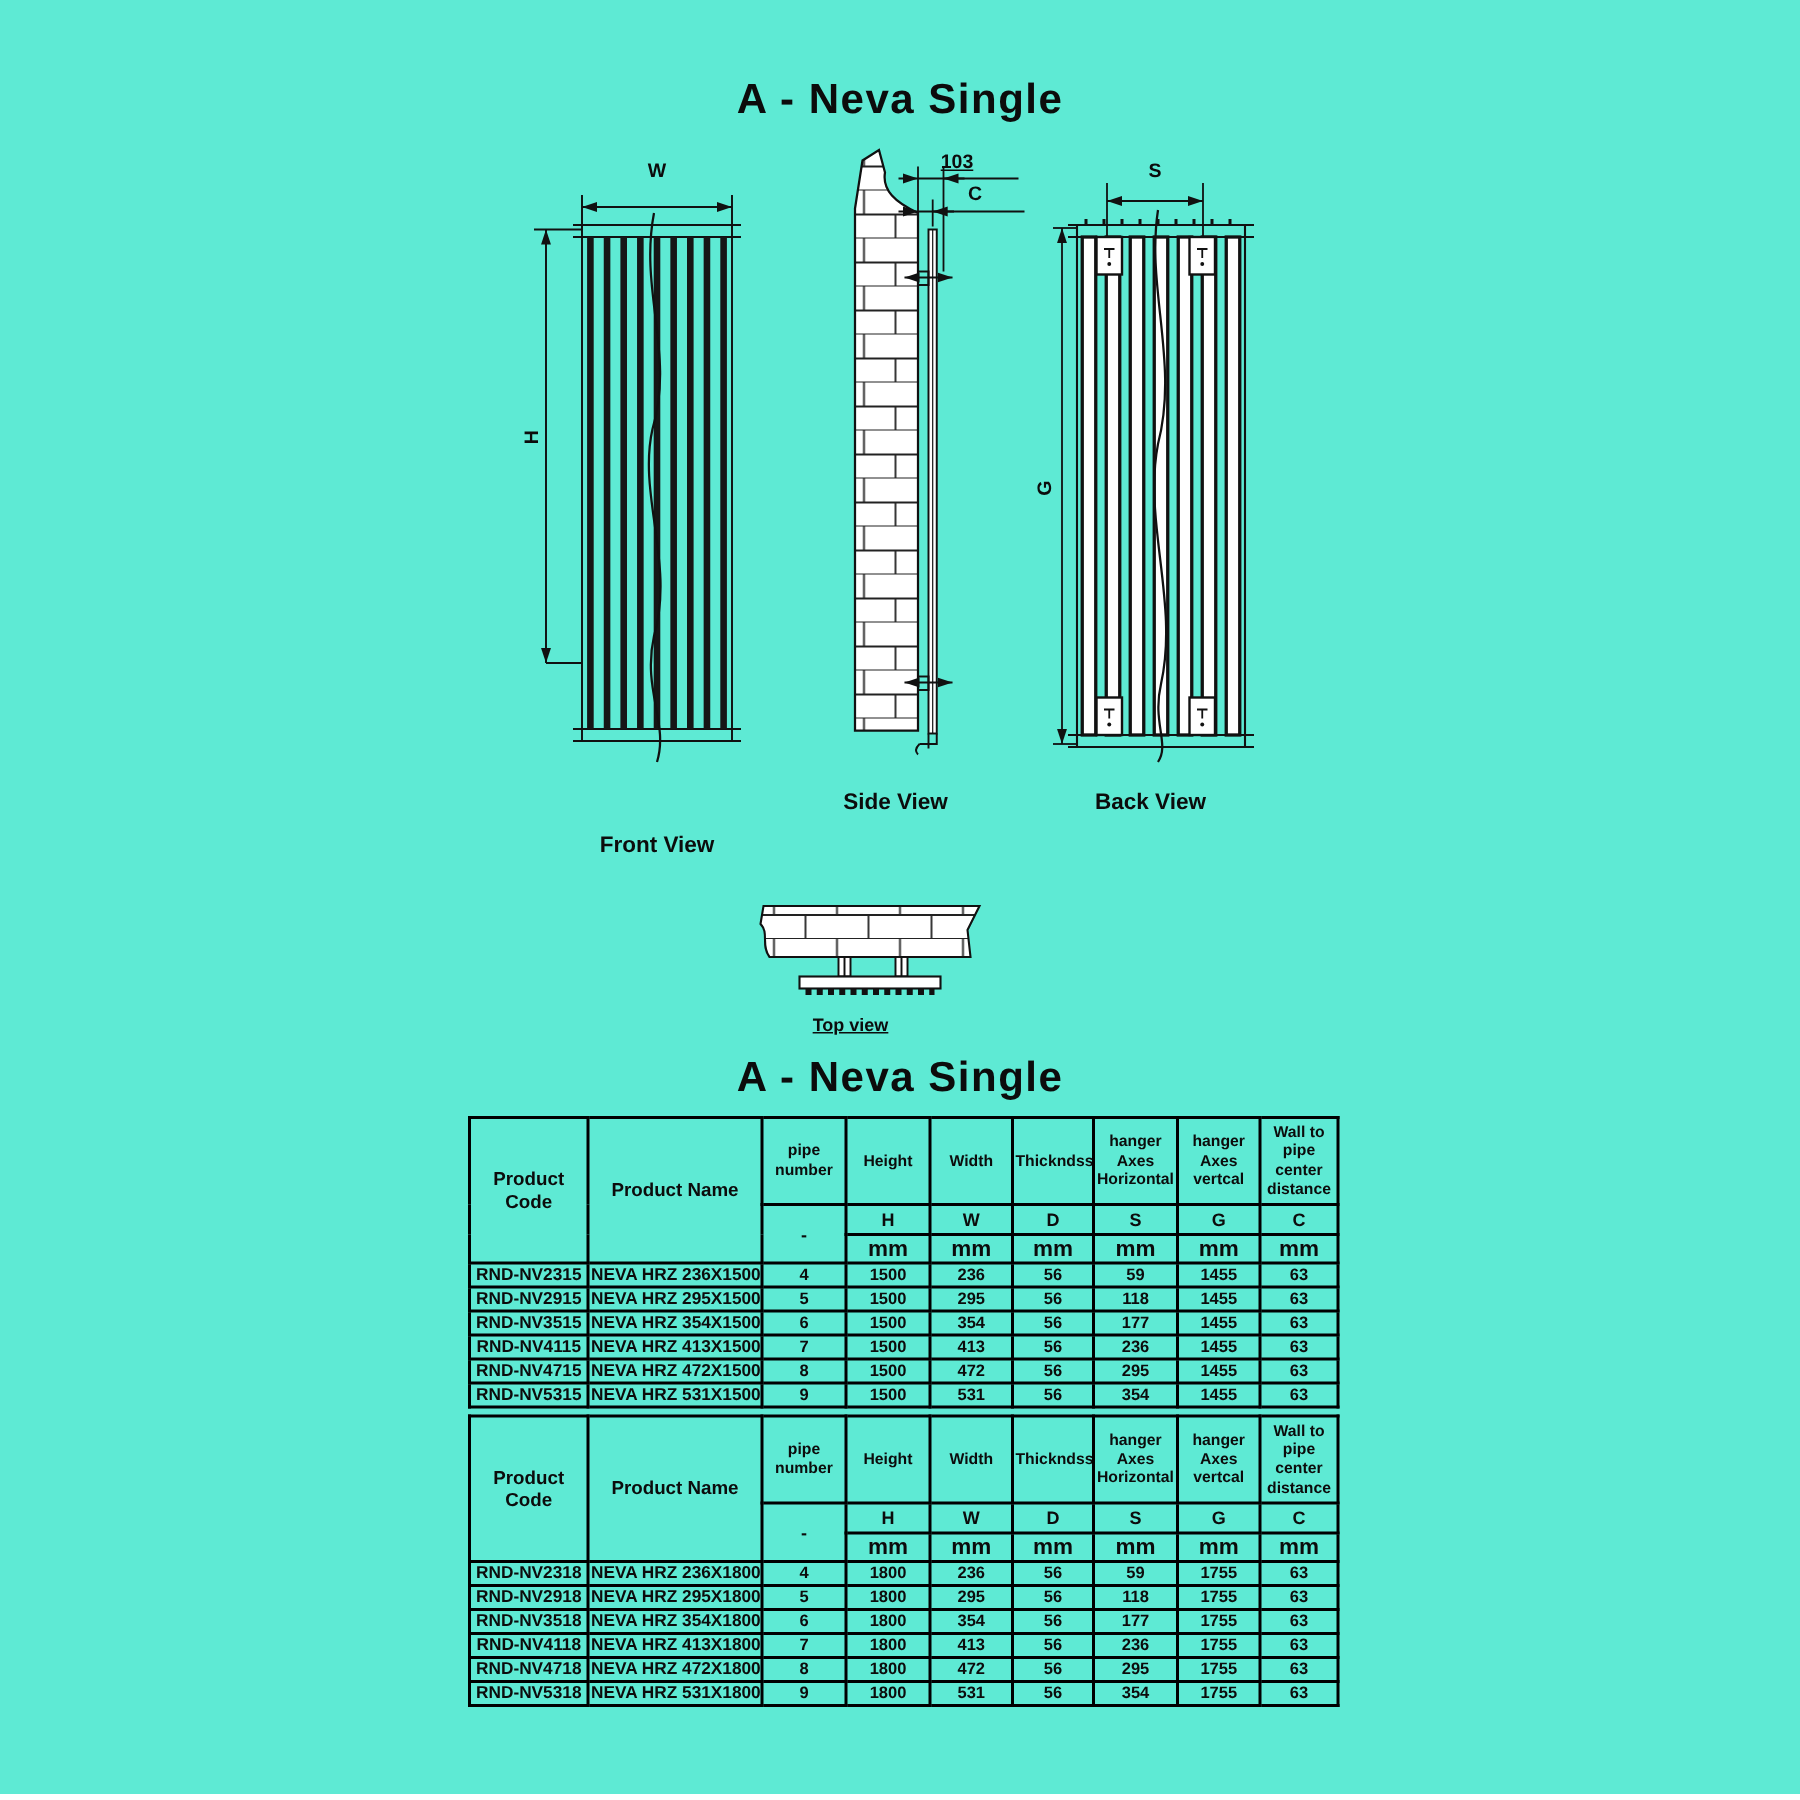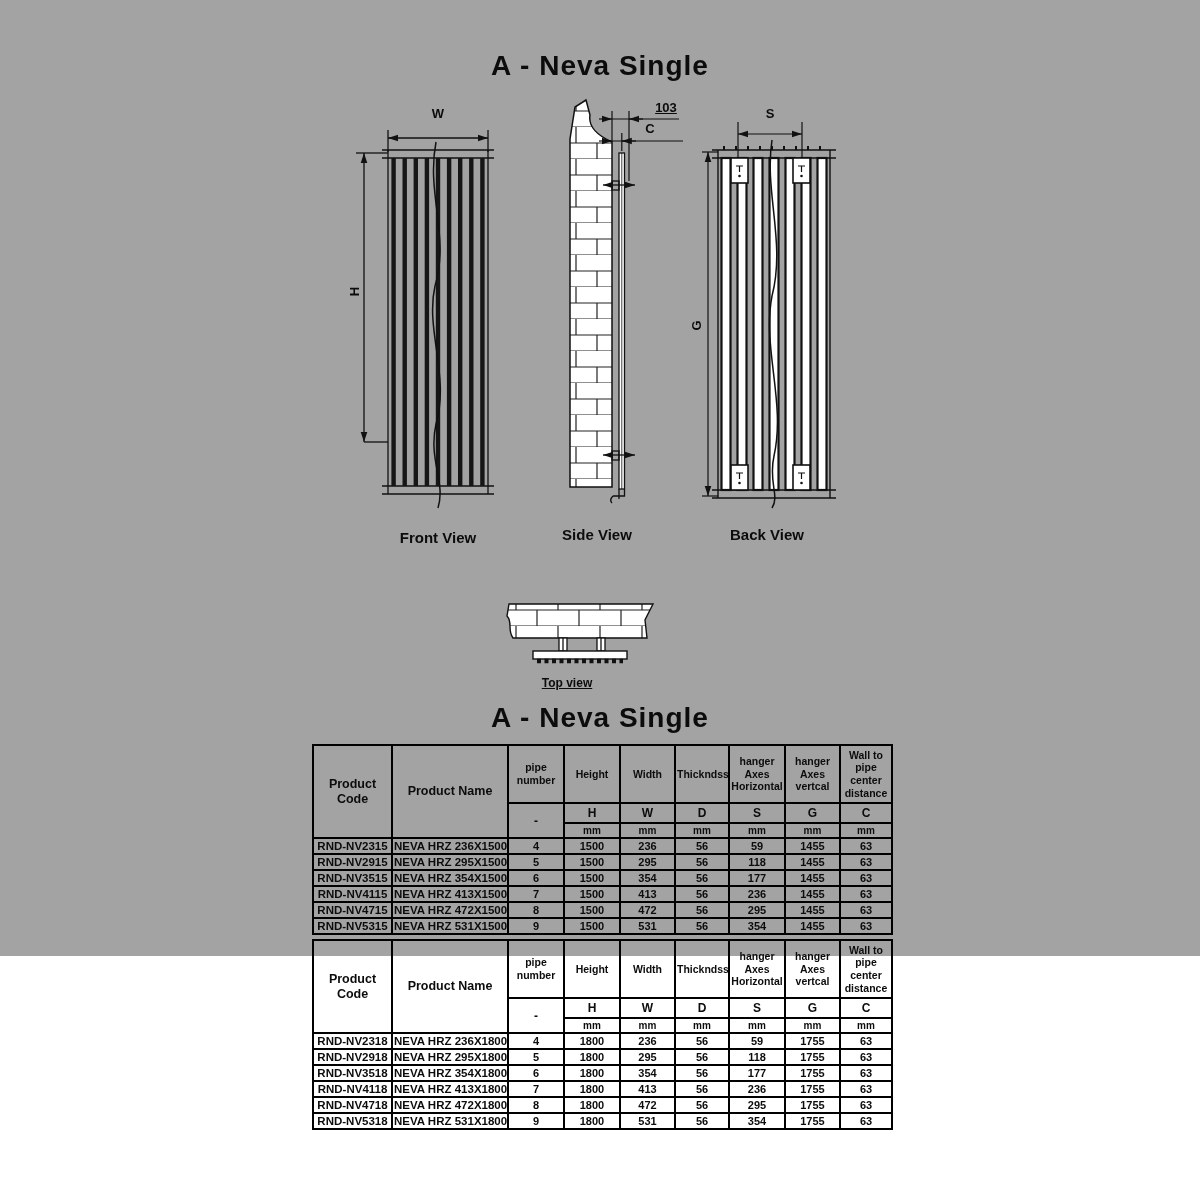--- a/index.html
+++ b/index.html
@@ -1,18 +1,18 @@
 <!DOCTYPE html>
 <html><head>
 <meta charset="utf-8">
 <style>
   html,body{margin:0;padding:0;background:#fff;}
   body{width:1200px;height:1200px;overflow:hidden;
        font-family:"Liberation Sans",sans-serif;color:#111;}
-  .stage{position:relative;width:1200px;height:956px;background:#a3a3a3;}
+  .stage{position:relative;width:1200px;height:1196px;background:#5eead4;}
   .title{position:absolute;left:0;width:1200px;text-align:center;
          font-weight:bold;font-size:28px;letter-spacing:1px;color:#0c0c0c;}
   #title1{top:50px;}
   #title2{top:702px;}
   svg{position:absolute;}
   .lbl{position:absolute;font-weight:bold;font-size:13px;text-align:center;color:#0c0c0c;}
   .lbl.rot{transform:rotate(-90deg);transform-origin:center;}
   .caption{position:absolute;font-weight:bold;font-size:15px;text-align:center;color:#0c0c0c;}
   .caption.small{font-size:12px;}
   
@@ -21,21 +21,21 @@
              font-weight:bold;color:#0c0c0c;}
   table.spec + table.spec{margin-top:4px;}
   table.spec td{border:2px solid #000;text-align:center;vertical-align:middle;
                 padding:0 1px;overflow:hidden;}
   tr.hrow{height:58px;}
   tr.hrow td{font-size:10.5px;line-height:1.2;}
   tr.hrow td.pc,tr.hrow td.pn{font-size:12.5px;}
   tr.srow{height:20px;}
   tr.srow td{font-size:12px;}
   tr.urow{height:15px;}
-  tr.urow td{font-size:10px;}
+  tr.urow td{font-size:15px;}
   tr.drow{height:16px;}
   tr.drow td{font-size:11px;white-space:nowrap;}
   tr.drow td.pc,tr.drow td.pn{font-size:11.5px;}
 </style>
 </head>
 <body>
 
 <div class="stage">
 
   <div class="title" id="title1">A - Neva Single</div>
@@ -72,21 +72,21 @@
     </g>
     <path d="M106,18 C96,70 120,112 105,162 C95,206 120,252 106,300 C98,336 116,358 108,384" stroke="#111" stroke-width="1.5" fill="none"></path>
     <g stroke="#111" stroke-width="1.3" fill="none">
       <line x1="58" y1="29" x2="26" y2="29"></line>
       <line x1="34" y1="29" x2="34" y2="318" marker-start="url(#fa)" marker-end="url(#fa)"></line>
       <line x1="34" y1="318" x2="58" y2="318"></line>
     </g>
   </svg>
   <div class="lbl" style="left:388px;top:106px;width:100px;">W</div>
   <div class="lbl rot" style="left:344px;top:284px;width:20px;">H</div>
-  <div class="caption" style="left:378px;top:529px;width:120px;">Front View</div>
+  <div class="caption" style="left:378px;top:555px;width:120px;">Front View</div>
 
   <svg id="side" style="left:555px;top:95px;" width="135" height="415" viewBox="0 0 135 415">
     <defs>
       <marker id="sa" markerWidth="12" markerHeight="9" refX="10" refY="4.5" orient="auto-start-reverse" markerUnits="userSpaceOnUse">
         <path d="M0,1.2 L10,4.5 L0,7.8 Z" fill="#111"></path>
       </marker>
       <pattern id="brick" width="42" height="32" patternUnits="userSpaceOnUse">
         <rect width="42" height="32" fill="#fff"></rect>
         <path d="M0,16 H42 M0,32 H42 M21,0 V16 M0,16 V32 M42,16 V32" stroke="#222" stroke-width="1.2" fill="none"></path>
       </pattern>
@@ -108,21 +108,21 @@
       <line x1="44" y1="24" x2="57" y2="24" marker-end="url(#sa)"></line>
       <line x1="88" y1="24" x2="74" y2="24" marker-end="url(#sa)"></line>
     </g>
     <g stroke="#111" stroke-width="1.2" fill="none">
       <line x1="66.8" y1="38" x2="66.8" y2="56"></line>
       <line x1="57" y1="46" x2="128" y2="46"></line>
       <line x1="44" y1="46" x2="57" y2="46" marker-end="url(#sa)"></line>
       <line x1="81" y1="46" x2="66.8" y2="46" marker-end="url(#sa)"></line>
     </g>
   </svg>
-  <div class="lbl" style="left:636px;top:100px;width:60px;text-decoration:underline;">103</div>
+  <div class="lbl" style="left:608px;top:100px;width:60px;text-decoration:underline;">103</div>
   <div class="lbl" style="left:630px;top:121px;width:40px;">C</div>
   <div class="caption" style="left:547px;top:526px;width:100px;">Side View</div>
 
   <svg id="back" style="left:698px;top:110px;" width="152" height="400" viewBox="0 0 152 400">
     <defs>
       <marker id="ba" markerWidth="12" markerHeight="9" refX="10" refY="4.5" orient="auto-start-reverse" markerUnits="userSpaceOnUse">
         <path d="M0,1.2 L10,4.5 L0,7.8 Z" fill="#111"></path>
       </marker>
     </defs>
     <g stroke="#111" stroke-width="1.2" fill="none">

